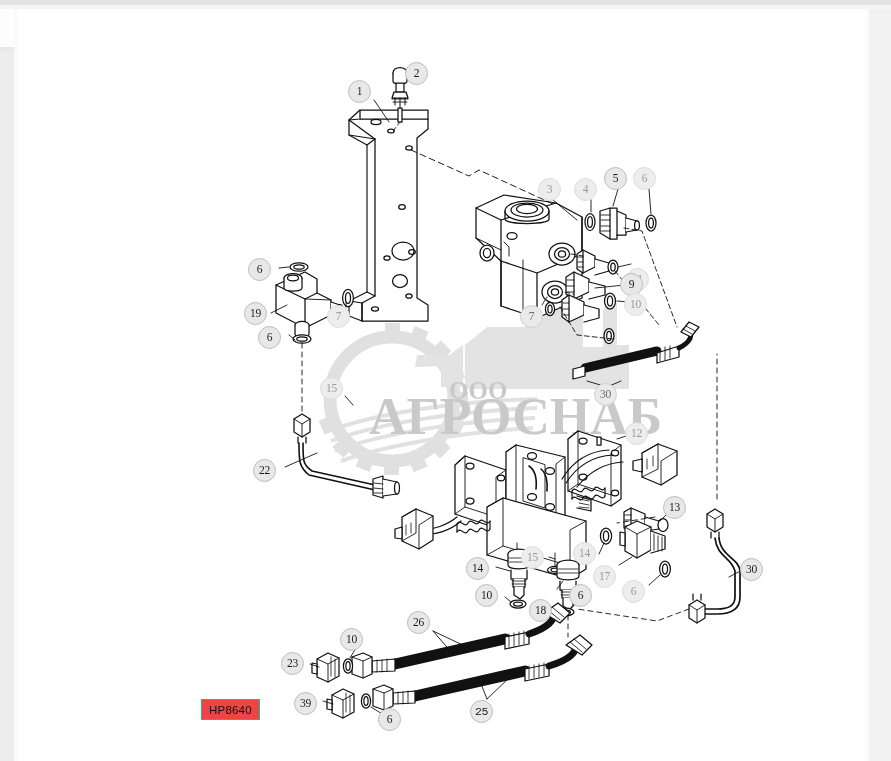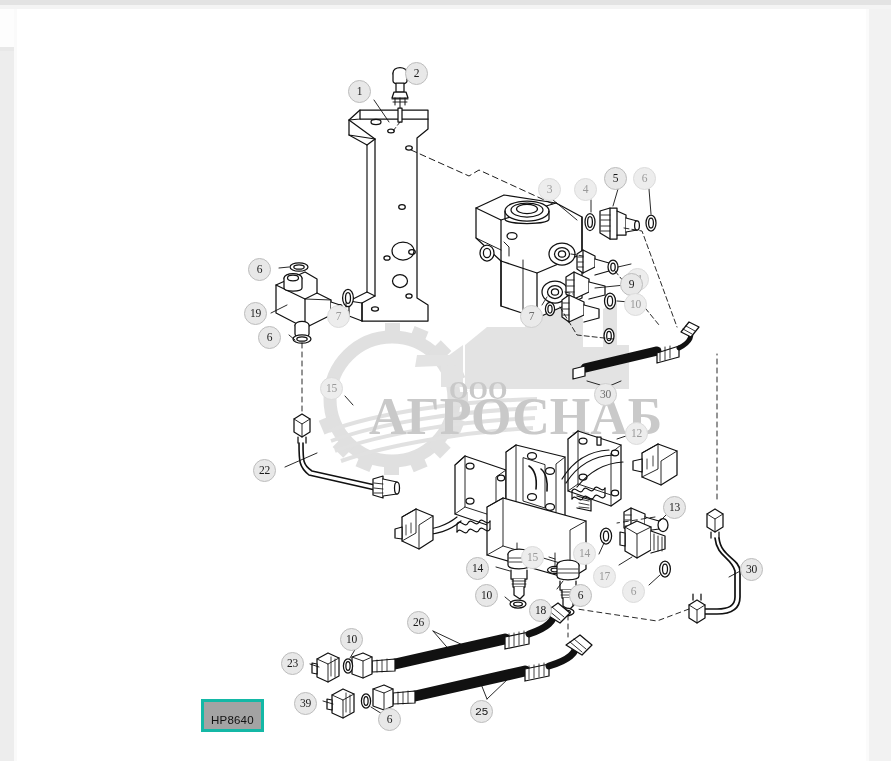--- a/index.html
+++ b/index.html
@@ -29,22 +29,22 @@
   .callout{position:absolute;width:21px;height:21px;border-radius:50%;
            background:#e8e8e8;border:1px solid #bdbdbd;
            color:#1a1a1a;font-size:11.5px;font-weight:400;
            display:flex;align-items:center;justify-content:center;
            font-family:"Liberation Serif","DejaVu Serif",serif;
            letter-spacing:-0.3px;line-height:1;}
   .callout.faint{background:#ededed;border-color:#dcdcdc;color:#9a9a9a;}
   .callout.dim{background:#eaeaea;border-color:#cfcfcf;color:#6d6d6d;}
 
   
-  .partbox{position:absolute;border:3px solid #14b8a6;background:#a3a3a3;
-           padding:12px 7px 3px 7px;font-size:11.5px;color:#111;
+  .partbox{position:absolute;border:1px solid #14b8a6;background:#ef4444;
+           padding:4px 7px 3px 7px;font-size:11.5px;color:#111;
            font-family:"Liberation Sans","DejaVu Sans",sans-serif;
            letter-spacing:0.2px;}
 
   
   .wm{position:absolute;pointer-events:none;}
   .wm-text{font-family:"Liberation Serif","DejaVu Serif",serif;
            font-weight:700;fill:#c9c9c9;}
 </style>
 </head>
 <body>

